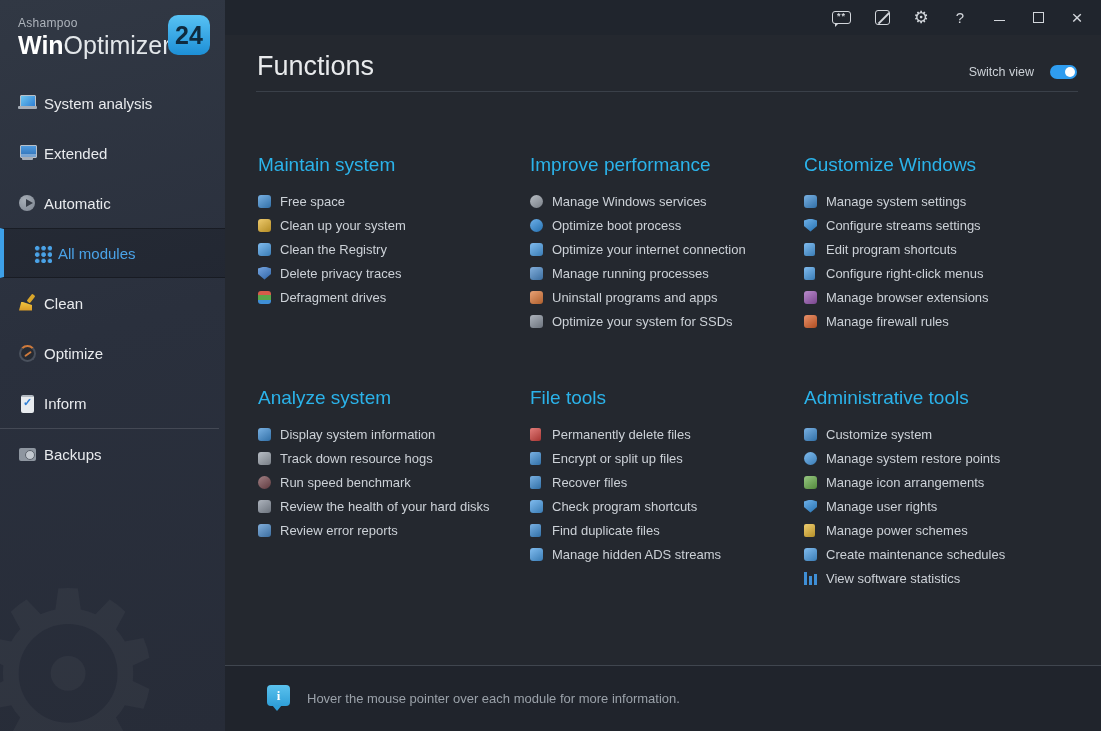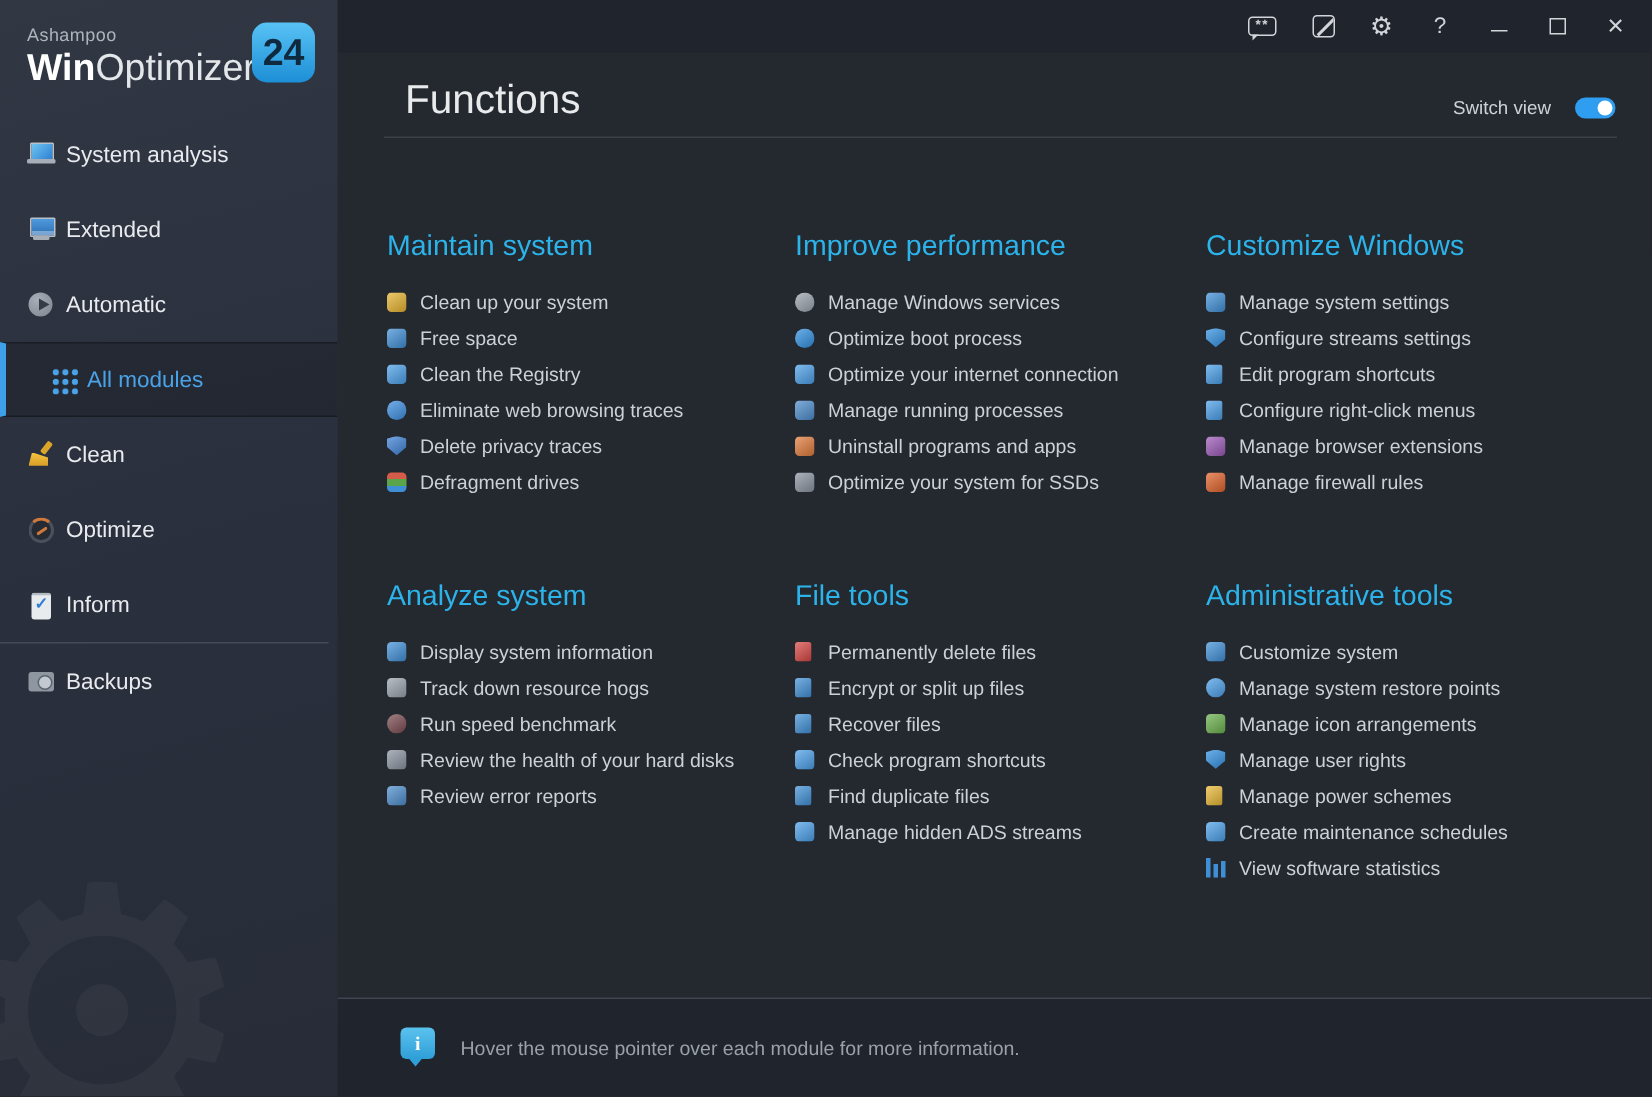--- a/index.html
+++ b/index.html
@@ -113,21 +113,21 @@
   .icon-note::after { content:''; position:absolute; left:0px; top:6px; width:16px; height:1.6px;
     background:#d2d6db; transform:rotate(-45deg); }
   .icon-gear { font-size:17px; line-height:16px; }
   .icon-help { font-size:15px; font-weight:400; }
   .icon-min { width:11px; height:1.6px; background:#d2d6db; margin-top:6px; }
   .icon-max { width:11px; height:11px; border:1.4px solid #d2d6db; }
   .icon-close { font-size:19px; line-height:16px; }
 
   
   .main { position:absolute; left:225px; top:35px; width:876px; height:630px; background:#24282f; }
-  .page-title { position:absolute; left:45px; top:16px; font-size:27px; font-weight:300; color:#e8eaec; }
+  .page-title { position:absolute; left:32px; top:16px; font-size:27px; font-weight:300; color:#e8eaec; }
   .switch-view { position:absolute; right:24px; top:30px; display:flex; align-items:center; gap:16px;
     font-size:12.5px; color:#ccd1d7; }
   .toggle { width:27px; height:14px; border-radius:7px; background:#2f9df0; position:relative; cursor:pointer; }
   .toggle::after { content:''; position:absolute; right:2px; top:2px; width:10px; height:10px;
     border-radius:50%; background:#ffffff; }
   .title-divider { position:absolute; left:31px; right:23px; top:56px; height:1px; background:#3a4049; }
 
   .grid { position:absolute; left:33px; top:119px;
     display:grid; grid-template-columns:272px 274px 297px; grid-row-gap:54px; }
   .sec-title { font-size:19px; color:#2bb3ea; font-weight:400; margin-bottom:13px; }
@@ -220,34 +220,30 @@
   <div class="page-title">Functions</div>
   <div class="switch-view">
     <span>Switch view</span>
     <span class="toggle"></span>
   </div>
   <div class="title-divider"></div>
   <div class="grid">
       <div>
         <div class="sec-title">Maintain system</div>
         <div class="mod-item">
+          <span class="micon shape-square" style="background: linear-gradient(145deg, rgba(255, 255, 255, 0.3), rgba(0, 0, 0, 0.22)), rgb(63, 143, 214);"></span>
+          <span>Free space</span>
+        </div>
+        <div class="mod-item">
           <span class="micon shape-square" style="background: linear-gradient(145deg, rgba(255, 255, 255, 0.3), rgba(0, 0, 0, 0.22)), rgb(230, 179, 46);"></span>
           <span>Clean up your system</span>
         </div>
         <div class="mod-item">
-          <span class="micon shape-square" style="background: linear-gradient(145deg, rgba(255, 255, 255, 0.3), rgba(0, 0, 0, 0.22)), rgb(63, 143, 214);"></span>
-          <span>Free space</span>
-        </div>
-        <div class="mod-item">
           <span class="micon shape-square" style="background: linear-gradient(145deg, rgba(255, 255, 255, 0.3), rgba(0, 0, 0, 0.22)), rgb(74, 159, 232);"></span>
           <span>Clean the Registry</span>
-        </div>
-        <div class="mod-item">
-          <span class="micon shape-circle" style="background: linear-gradient(145deg, rgba(255, 255, 255, 0.3), rgba(0, 0, 0, 0.22)), rgb(59, 141, 224);"></span>
-          <span>Eliminate web browsing traces</span>
         </div>
         <div class="mod-item">
           <span class="micon shape-shield" style="background: linear-gradient(145deg, rgba(255, 255, 255, 0.3), rgba(0, 0, 0, 0.22)), rgb(59, 127, 212);"></span>
           <span>Delete privacy traces</span>
         </div>
         <div class="mod-item">
           <span class="micon shape-square" style="background: linear-gradient(rgb(214, 92, 74) 0px, rgb(214, 92, 74) 34%, rgb(90, 165, 74) 34%, rgb(90, 165, 74) 67%, rgb(63, 143, 214) 67%, rgb(63, 143, 214) 100%);"></span>
           <span>Defragment drives</span>
         </div>
       </div>

